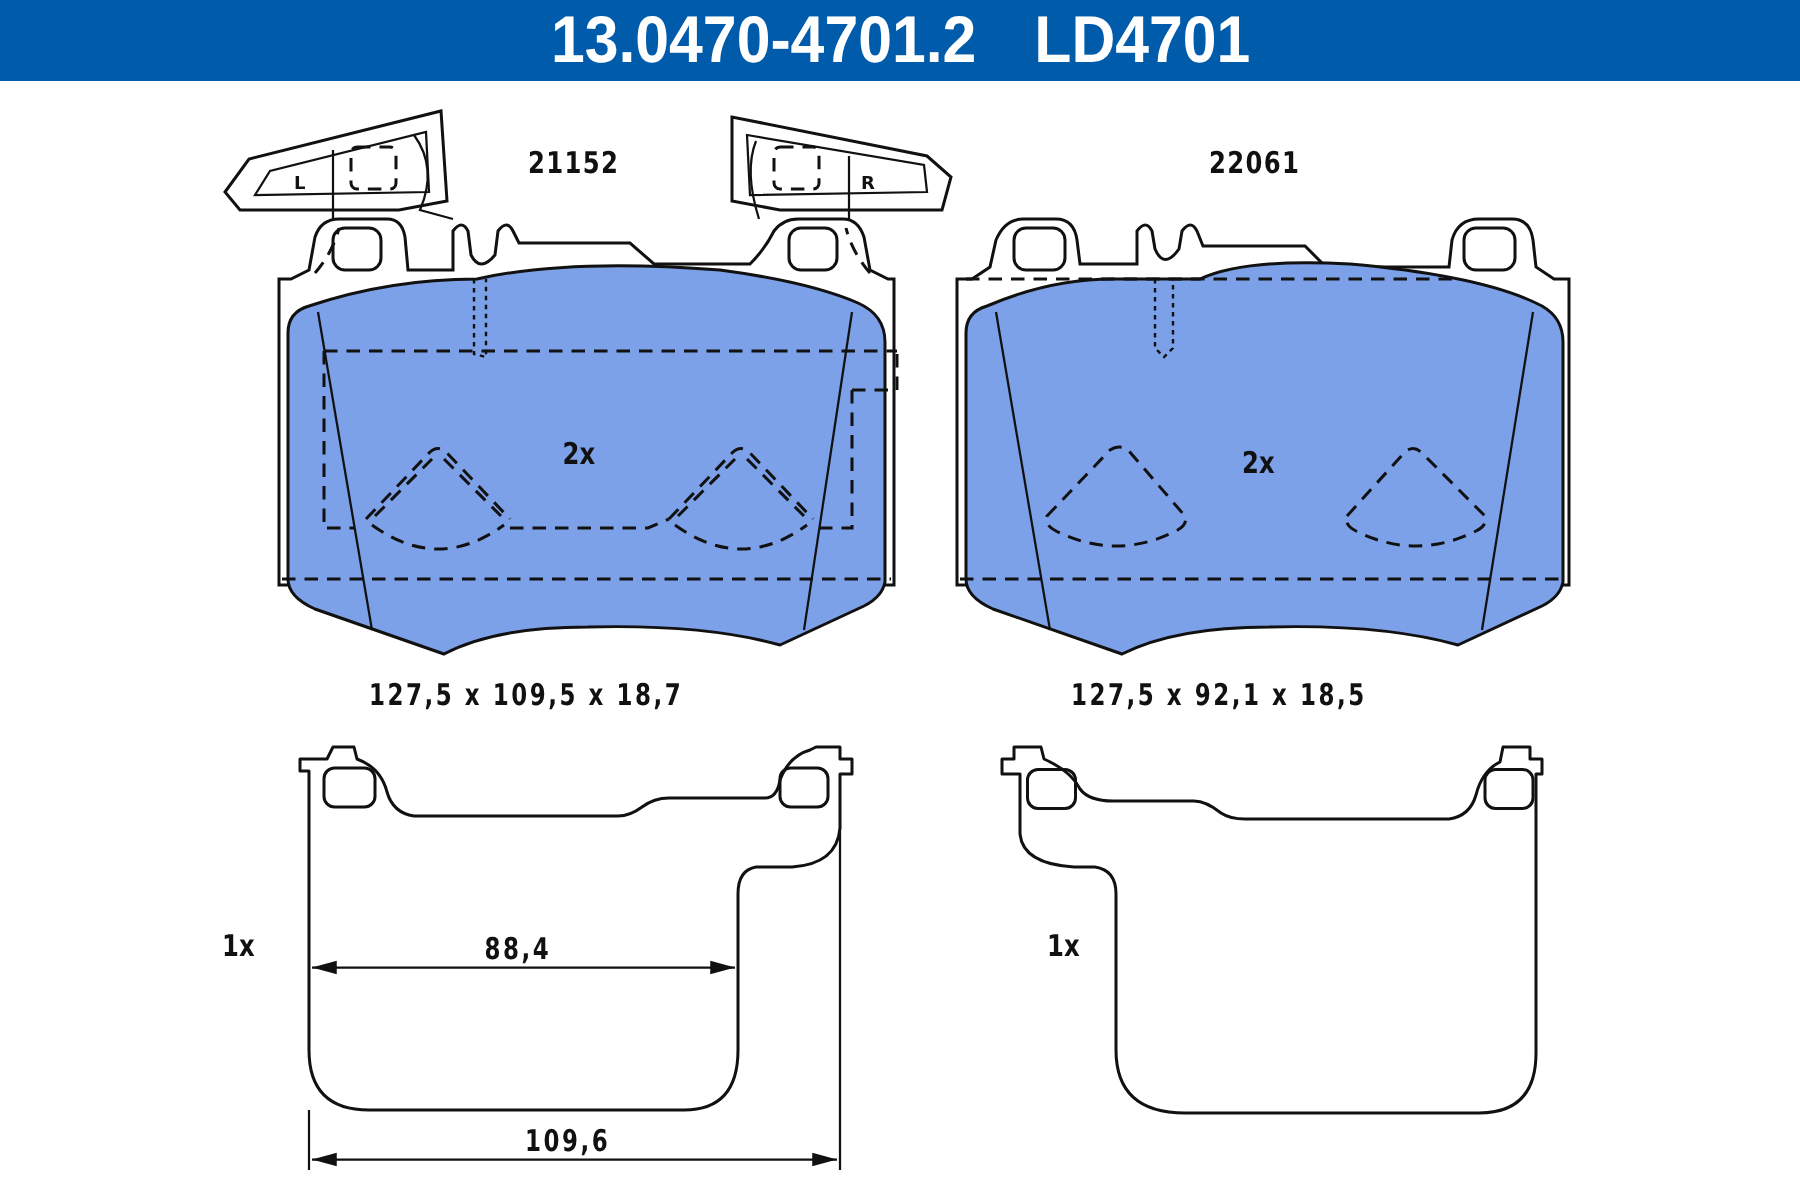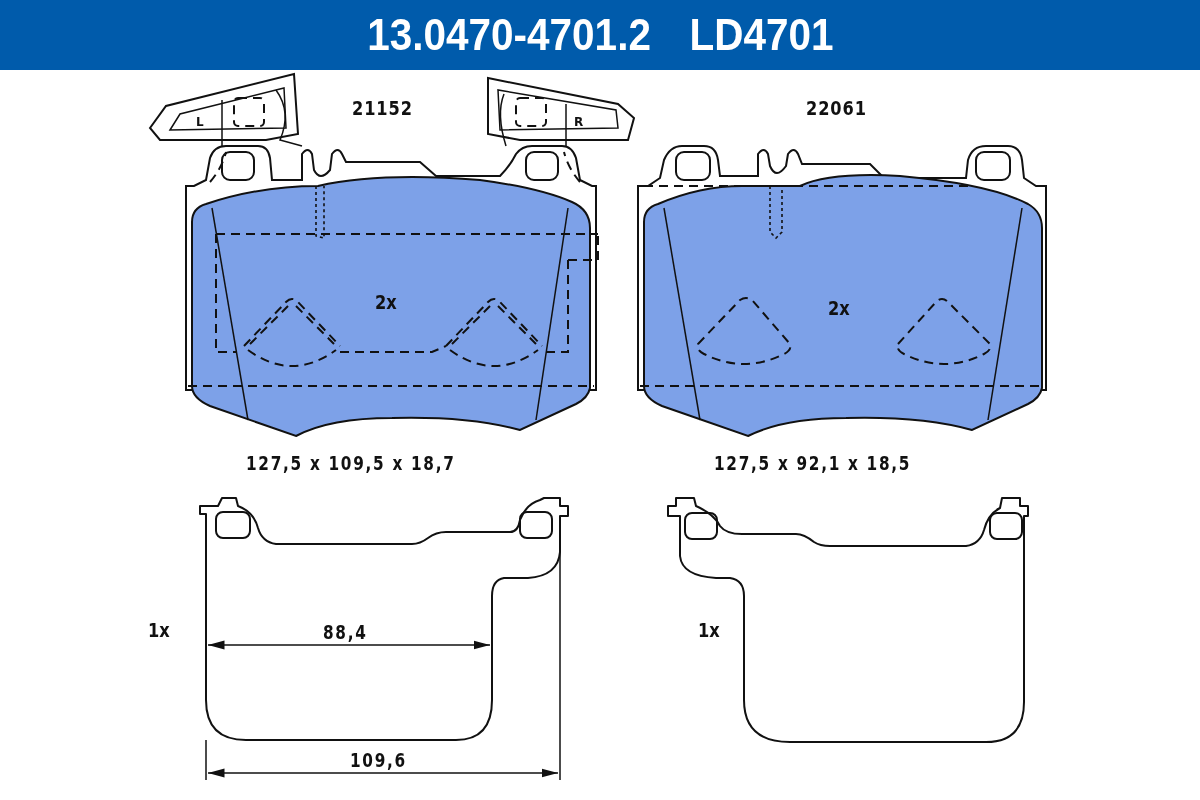--- a/index.html
+++ b/index.html
@@ -1,17 +1,17 @@
 <!DOCTYPE html>
 <html><head>
 <meta charset="utf-8">
 <style>
   html, body { margin:0; padding:0; background:#ffffff; }
   body { width:1200px; height:800px; position:relative; overflow:hidden; font-family:"Liberation Sans", sans-serif; }
-  .header { position:absolute; left:0; top:0; width:1200px; height:70px; background:#005bab; color:#fff;
+  .header { position:absolute; left:0; top:0; width:1200px; height:54px; background:#005bab; color:#fff;
     display:flex; align-items:center; justify-content:center; }
   .header-text { font-family:"Liberation Sans", sans-serif; font-weight:bold; font-size:44px; letter-spacing:0px; transform:scaleX(0.92); }
   .header-text span { display:inline-block; }
   .header-text .sep { width:42px; }
   svg.drawing { position:absolute; left:0; top:0; }
   .lbl { position:absolute; font-family:"DejaVu Sans Condensed","DejaVu Sans", sans-serif; font-weight:bold; color:#111; white-space:pre; }
   .lbl.num { font-size:20px; letter-spacing:1px; transform:scaleX(0.9); transform-origin:left top; }
   .lbl.dim { font-size:20px; letter-spacing:2px; transform:scaleX(0.85); transform-origin:left top; }
   .lbl.qty { font-size:20px; transform:scaleX(0.9); transform-origin:left top; }
 </style>

